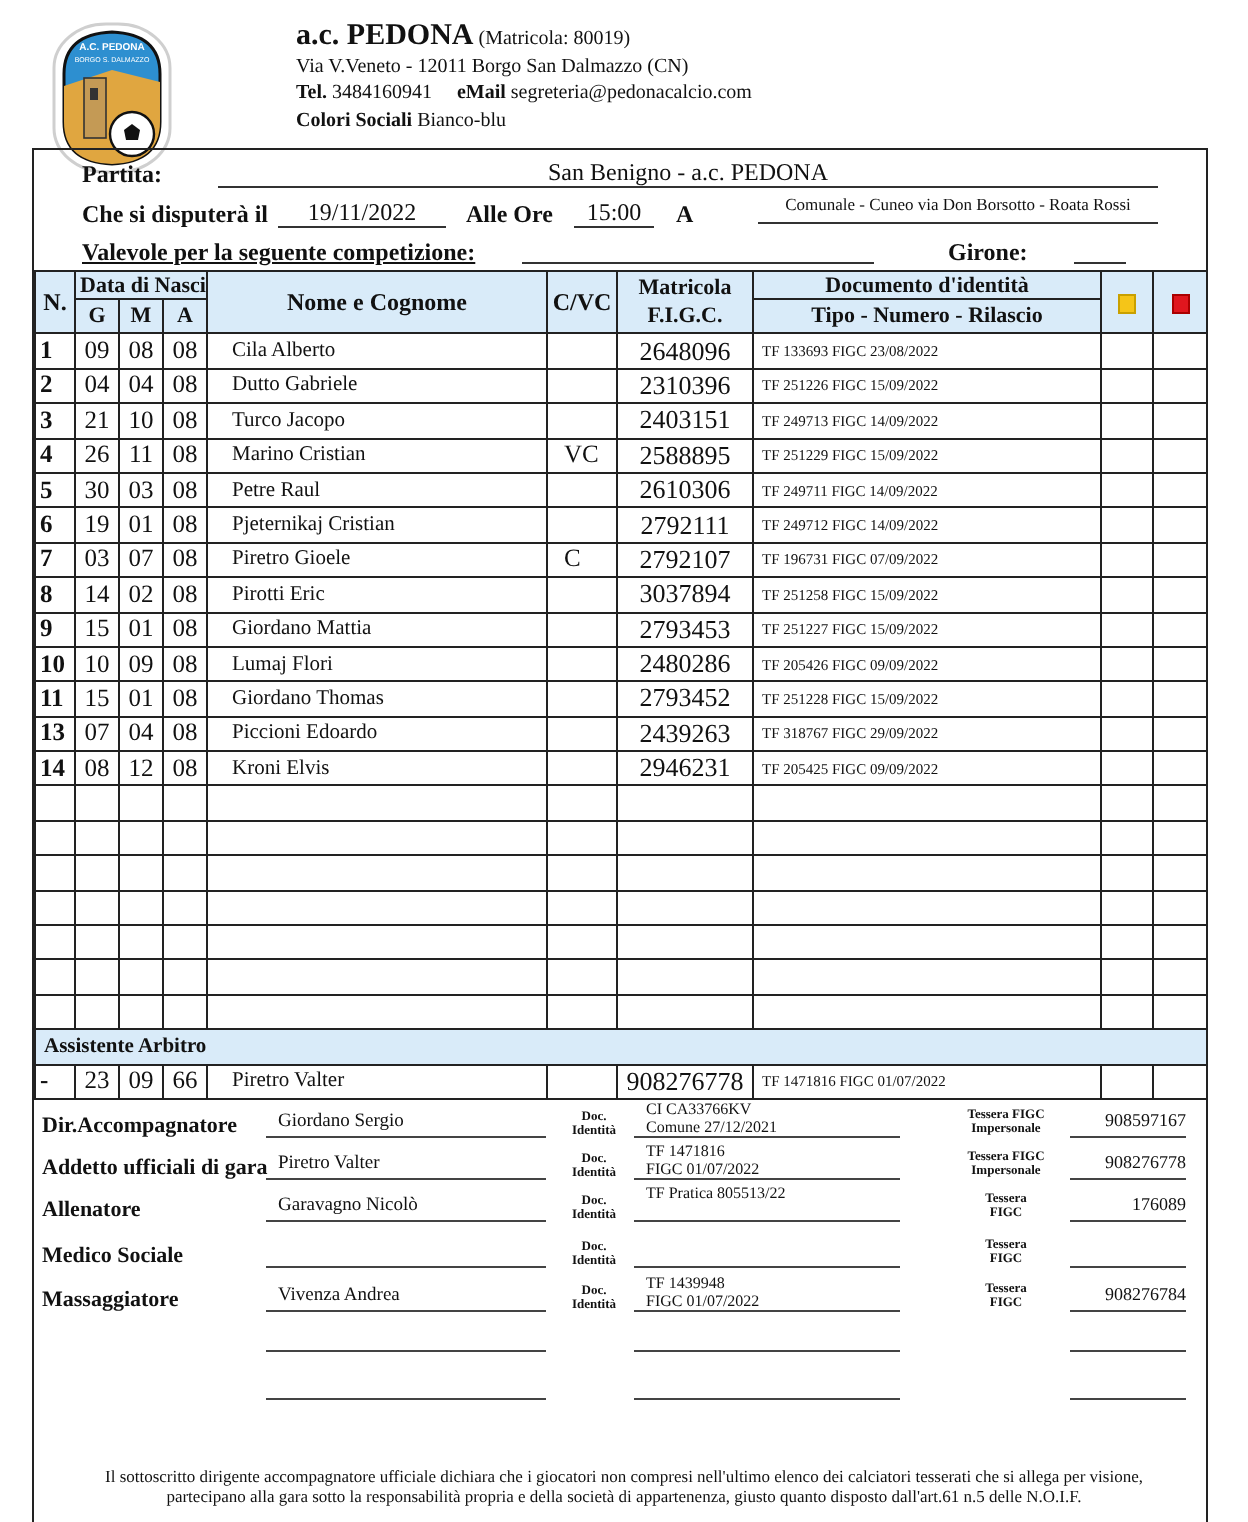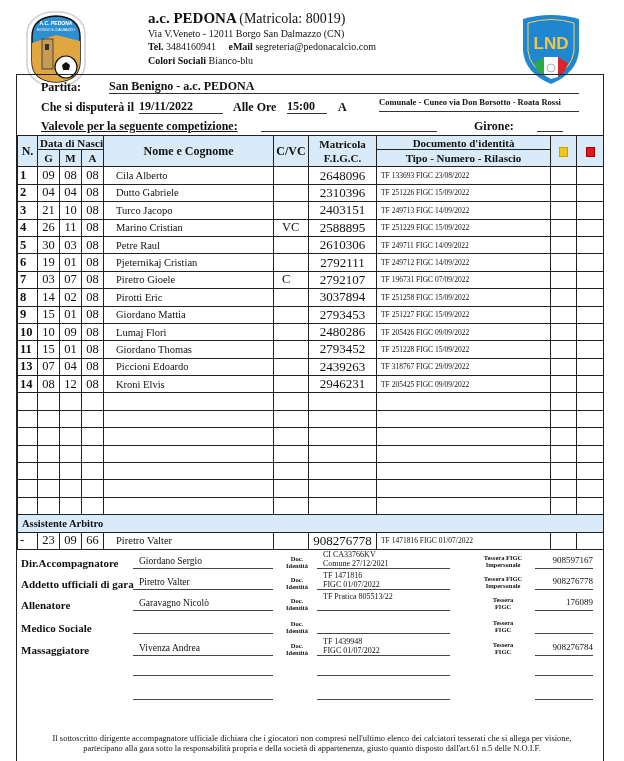--- a/index.html
+++ b/index.html
@@ -5,28 +5,28 @@
   * { box-sizing: border-box; margin: 0; padding: 0; }
   html, body { width: 624px; height: 761px; background: #ffffff; overflow: hidden; }
   body { font-family: "Liberation Serif", serif; color: #111; position: relative; }
 
   
   .hdr { position: absolute; left: 0; top: 0; width: 624px; height: 92px; }
   .logo-left { position: absolute; left: 26px; top: 11px; width: 60px; height: 76px; }
   .logo-right { position: absolute; left: 520px; top: 13px; width: 62px; height: 72px; }
   .club { position: absolute; left: 148px; top: 12px; font-size: 10px; line-height: 13.5px; }
   .club .name { font-size: 15px; font-weight: bold; }
-  .club .matr { font-size: 14px; }
+  .club .matr { font-size: 10px; }
   .club b { font-weight: bold; }
 
   
   .frame { position: absolute; left: 16px; top: 74px; width: 588px; height: 720px; border: 1.5px solid #222; }
 
   .row-line { position: absolute; font-size: 12px; font-weight: bold; }
-  .uline { position: absolute; border-bottom: 1px solid #333; font-weight: bold; text-align: left; font-size: 12px; }
+  .uline { position: absolute; border-bottom: 1px solid #333; font-weight: normal; text-align: center; font-size: 12px; }
 
   
   table.players { position: absolute; left: 0; top: 60px; width: 586px; border-collapse: collapse; table-layout: fixed; }
   table.players td, table.players th { border: 1.4px solid #222; height: 17.4px; font-size: 12.5px; padding: 0 2px; overflow: hidden; white-space: nowrap; }
   table.players th { background: #d9ebf9; font-weight: bold; font-size: 11px; text-align: center; }
   .cN { font-weight: bold; text-align: left; }
   .cD { text-align: center; }
   .cName { font-size: 10.5px !important; padding-left: 12px !important; }
   .cCap { font-size: 12px; padding-left: 8px !important; }
   .cMat { text-align: center; font-size: 13px !important; }
@@ -71,31 +71,20 @@
     </svg>
   </div>
 
   <div class="club">
     <div><span class="name">a.c. PEDONA</span> <span class="matr">(Matricola: 80019)</span></div>
     <div>Via V.Veneto - 12011 Borgo San Dalmazzo (CN)</div>
     <div><b>Tel.</b> <span>3484160941</span>&nbsp;&nbsp;&nbsp;&nbsp;&nbsp;<b>eMail</b> <span>segreteria@pedonacalcio.com</span></div>
     <div><b>Colori Sociali</b> <span>Bianco-blu</span></div>
   </div>
 
-  <div class="logo-right">
-    <svg width="62" height="72" viewBox="0 0 62 72">
-      <path d="M3 6 Q31 -2 59 6 L59 38 Q57 60 31 71 Q5 60 3 38 Z" fill="#1f86d2"></path>
-      <path d="M8 10 Q31 3 54 10 L54 38 Q52 56 31 65 Q10 56 8 38 Z" fill="none" stroke="#ffd34a" stroke-width="1"></path>
-      <text x="31" y="36" font-size="17" text-anchor="middle" fill="#f3c642" font-family="Liberation Sans, sans-serif" font-weight="bold">LND</text>
-      <polygon points="14,50 24,44 24,62 17,58" fill="#2aa84a"></polygon>
-      <polygon points="24,44 38,44 38,64 31,66 24,62" fill="#ffffff"></polygon>
-      <polygon points="38,44 48,50 45,58 38,64" fill="#d9262e"></polygon>
-      <circle cx="31" cy="55" r="4" fill="none" stroke="#999" stroke-width="0.8"></circle>
-    </svg>
-  </div>
 </div>
 
 <div class="frame">
 
   <div class="row-line" style="left:24px; top:5px;">Partita:</div>
   <div class="uline" style="left:92px; top:4px; width:470px; height:15px;">San Benigno - a.c. PEDONA</div>
 
   <div class="row-line" style="left:24px; top:25px;">Che si disputerà il</div>
   <div class="uline" style="left:122px; top:24px; width:84px; height:15px;">19/11/2022</div>
   <div class="row-line" style="left:216px; top:25px;">Alle Ore</div>

